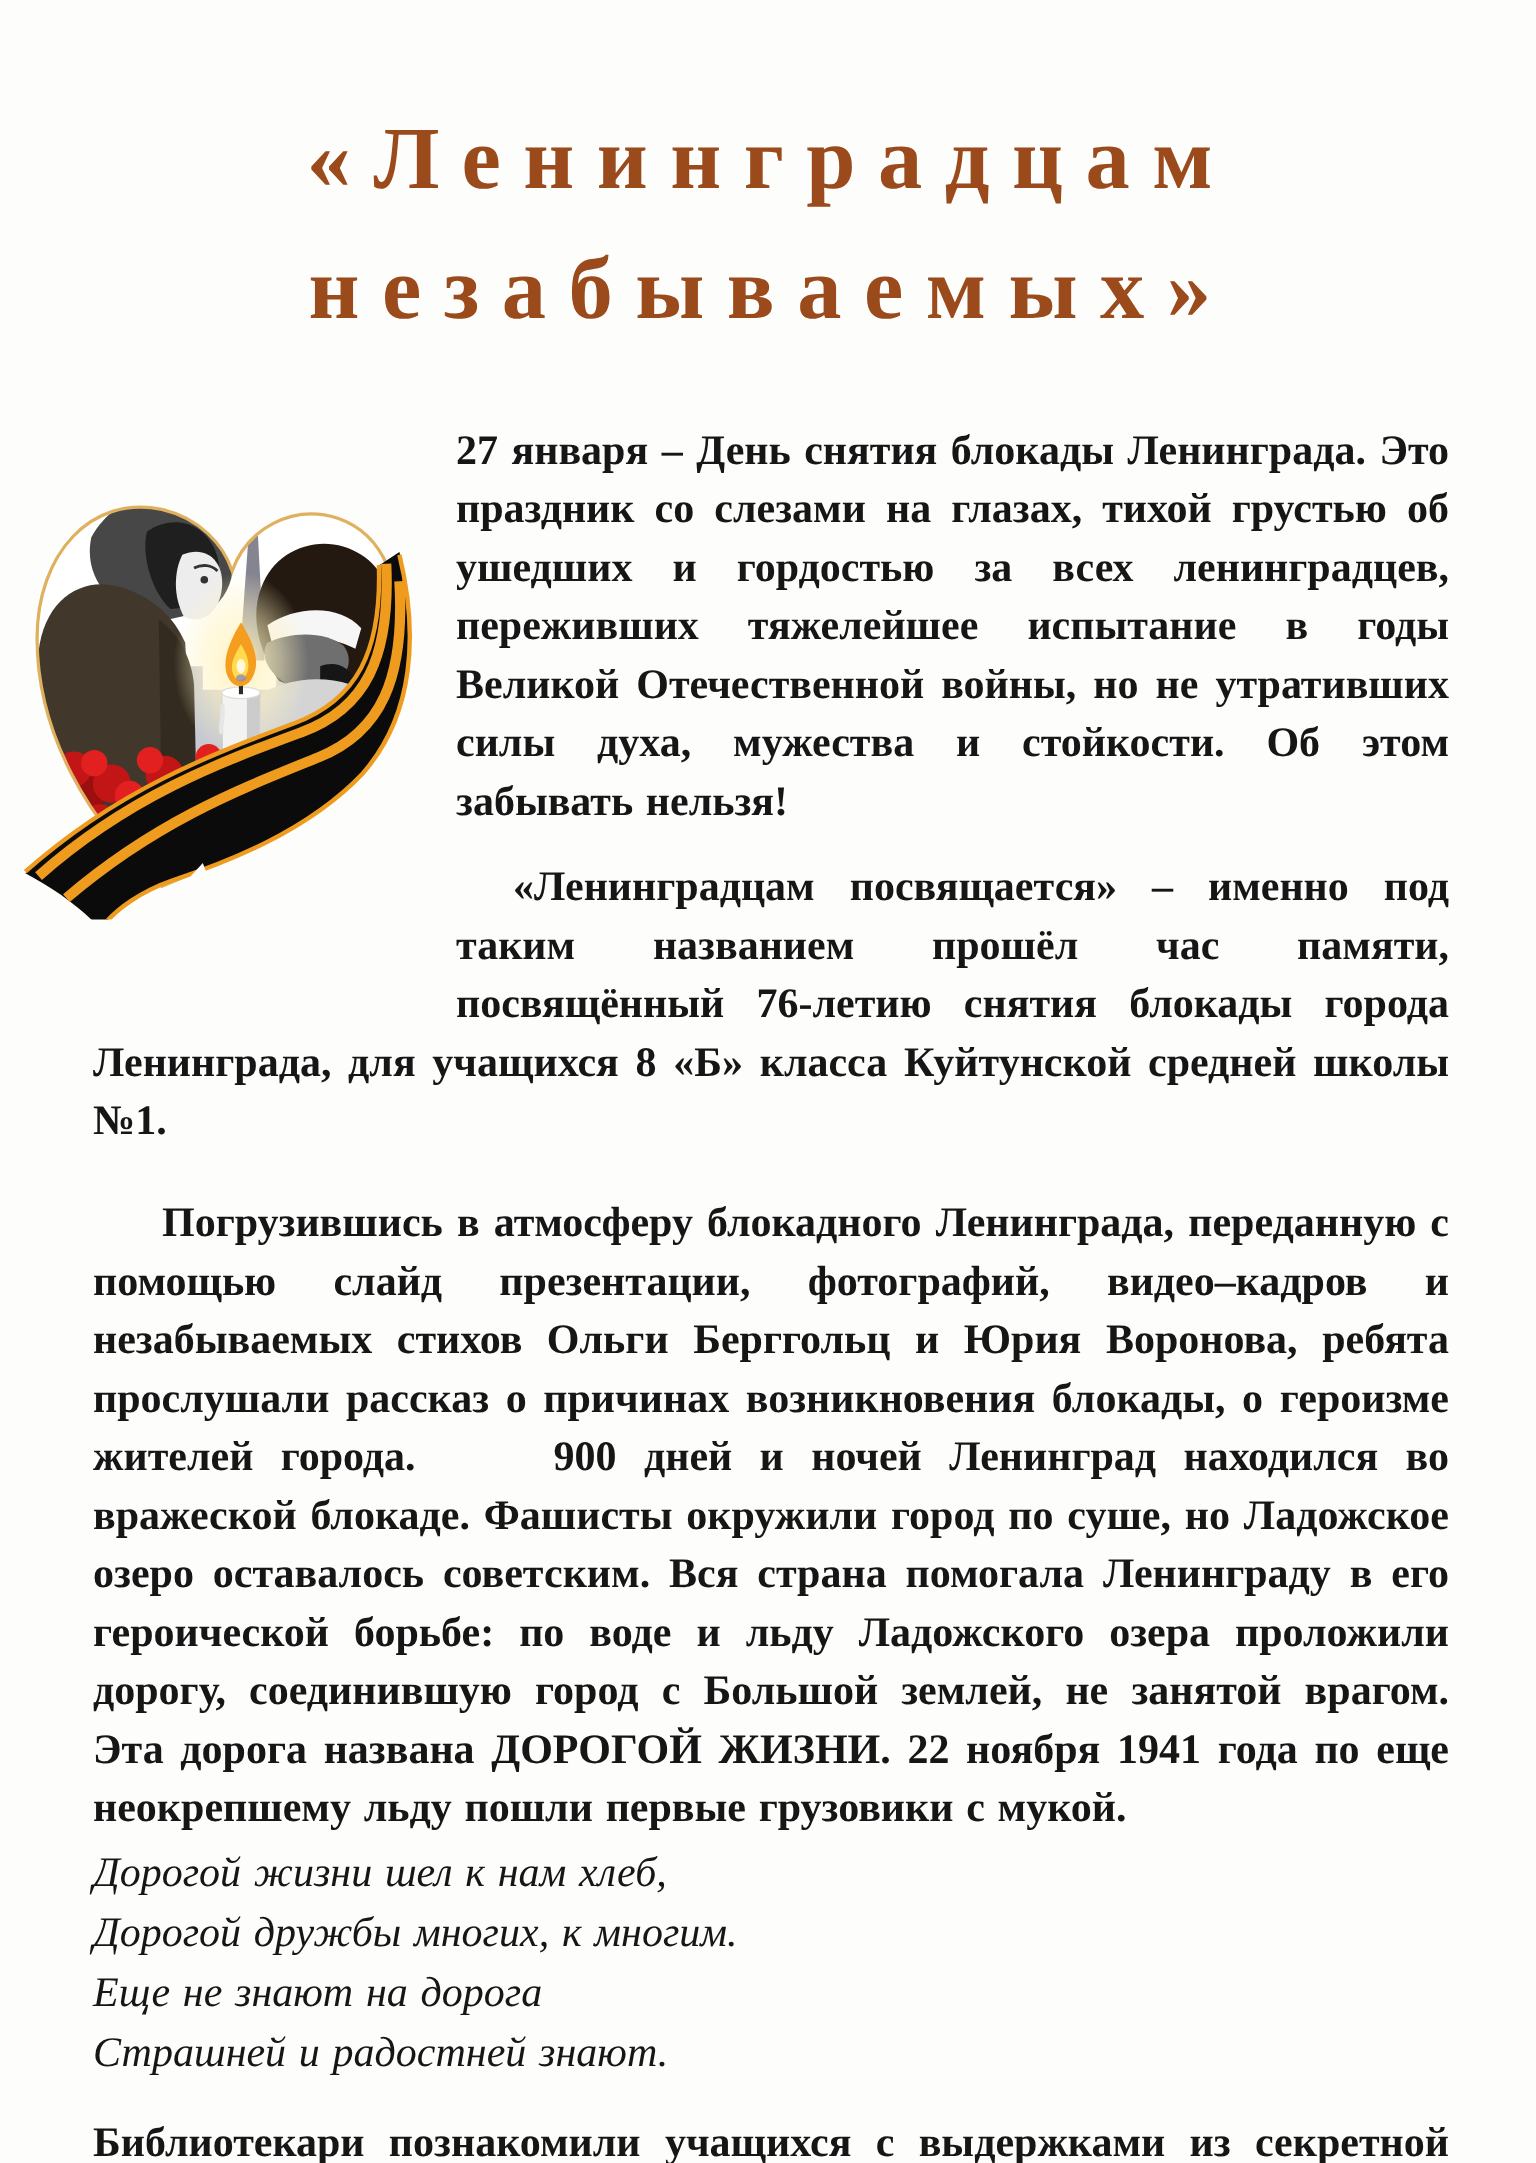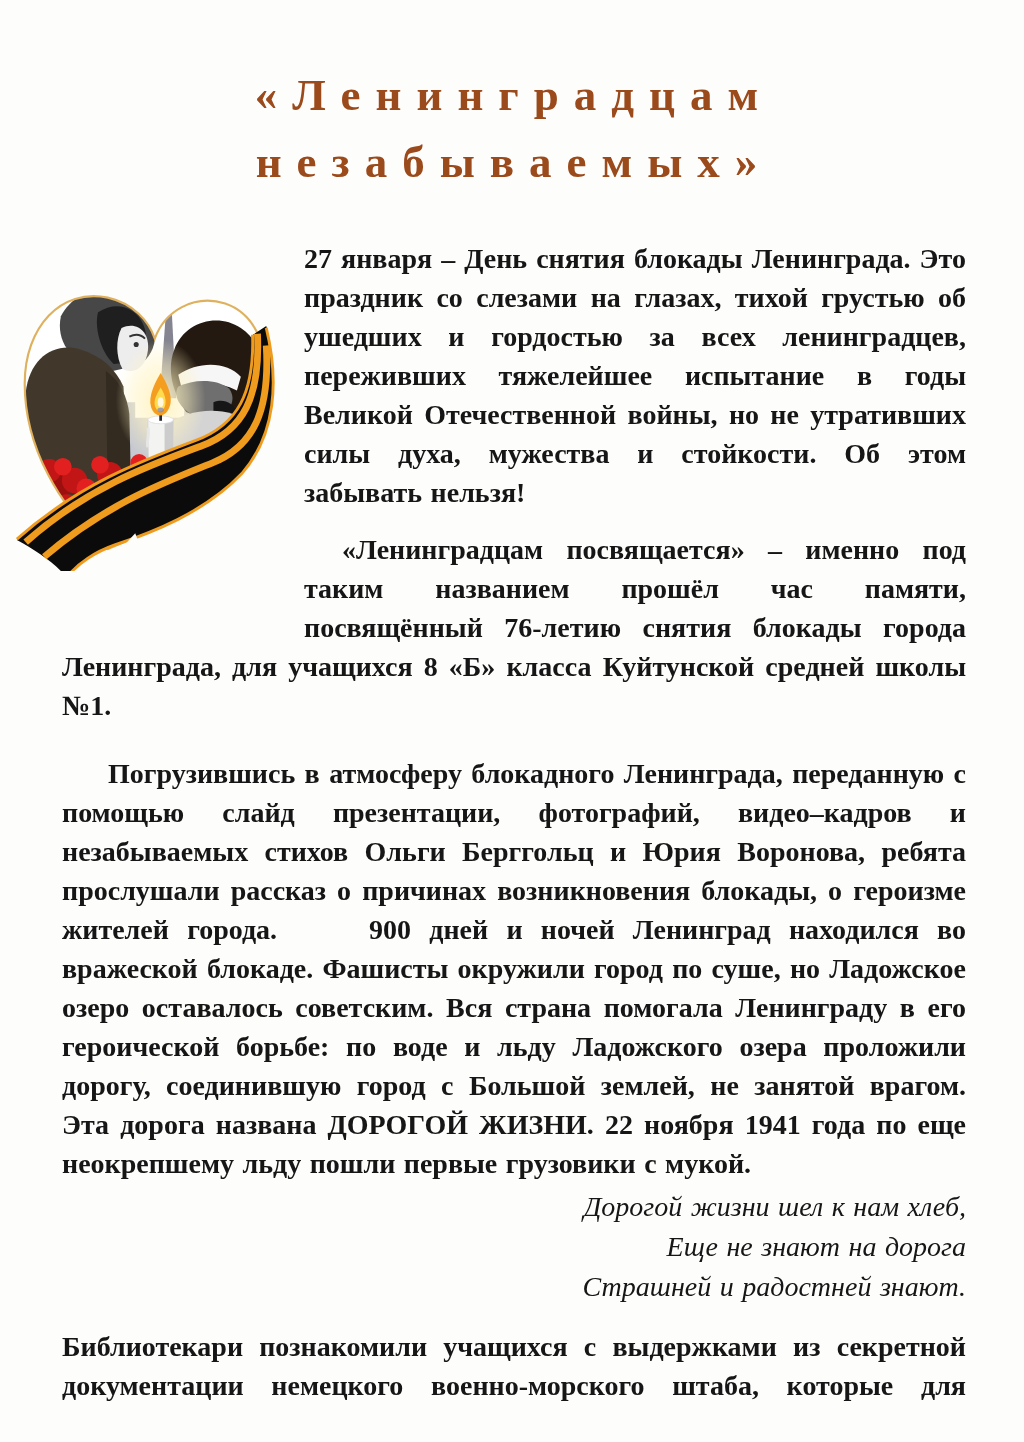--- a/index.html
+++ b/index.html
@@ -11,21 +11,21 @@
     font-family:"Liberation Serif","DejaVu Serif",serif;
     color:#161616;
     box-sizing:border-box;
   }
   .inner{padding:54px 58px 0 62px;}
 
   .title{
     margin:8px 0 44px;
     text-align:center;
     font-weight:bold;
-    font-size:45px;
+    font-size:59px;
     line-height:1.48;
     letter-spacing:15px;
     color:var(--title,#9b4a1b);
   }
   .title .title-line{display:block;}
 
   .content{
     font-size:28px;
     line-height:39px;
     text-align:justify;
@@ -40,21 +40,21 @@
   }
   figure.emblem svg{display:block;width:100%;height:100%;}
 
   .para{margin:0 0 18px;font-weight:bold;}
   .para-2{text-indent:38px;margin-bottom:29px;}
   .para-3{text-indent:46px;margin-bottom:2px;}
   .para-4{margin:0;text-align-last:justify;}
   .gap-spacer{display:inline-block;width:92px;}
 
   .poem{
-    text-align:right;
+    text-align:left;
     font-style:italic;
     font-size:28px;
     line-height:40px;
     margin:4px 0 20px;
   }
 
   
   .heart-fill{fill:#ffffff;}
   .heart-line{fill:none;stroke:var(--heart-outline,#dfb15f);stroke-width:2.2;}
   .rib-black{fill:var(--ribbon-black,#0b0b0b);}
@@ -188,20 +188,21 @@
       </figure>
 
       <p class="para">27 января – День снятия блокады Ленинграда. Это праздник со слезами на глазах, тихой грустью об ушедших и гордостью за всех ленинградцев, переживших тяжелейшее испытание в годы Великой Отечественной войны, но не утративших силы духа, мужества и стойкости. Об этом забывать нельзя!</p>
 
       <p class="para para-2">«Ленинградцам посвящается» – именно под таким названием прошёл час памяти, посвящённый 76-летию снятия блокады города Ленинграда, для учащихся 8 «Б» класса Куйтунской средней школы №1.</p>
 
       <p class="para para-3"><span>Погрузившись в атмосферу блокадного Ленинграда, переданную с помощью слайд презентации, фотографий, видео–кадров и незабываемых стихов Ольги Берггольц и Юрия Воронова, ребята прослушали рассказ о причинах возникновения блокады, о героизме жителей города.</span><span class="gap-spacer"></span><span>900 дней и ночей Ленинград находился во вражеской блокаде. Фашисты окружили город по суше, но Ладожское озеро оставалось советским. Вся страна помогала Ленинграду в его героической борьбе: по воде и льду Ладожского озера проложили дорогу, соединившую город с Большой землей, не занятой врагом. Эта дорога названа ДОРОГОЙ ЖИЗНИ. 22 ноября 1941 года по еще неокрепшему льду пошли первые грузовики с мукой.</span></p>
 
       <div class="poem">
         <div class="poem-line">Дорогой жизни шел к нам хлеб,</div>
+        <div class="poem-line">Дорогой дружбы многих, к многим.</div>
         <div class="poem-line">Еще не знают на дорога</div>
         <div class="poem-line">Страшней и радостней знают.</div>
       </div>
 
       <p class="para para-4">Библиотекари познакомили учащихся с выдержками из секретной документации немецкого военно-морского штаба, которые для</p>
 
     </div>
   </div>
 </div>
 

